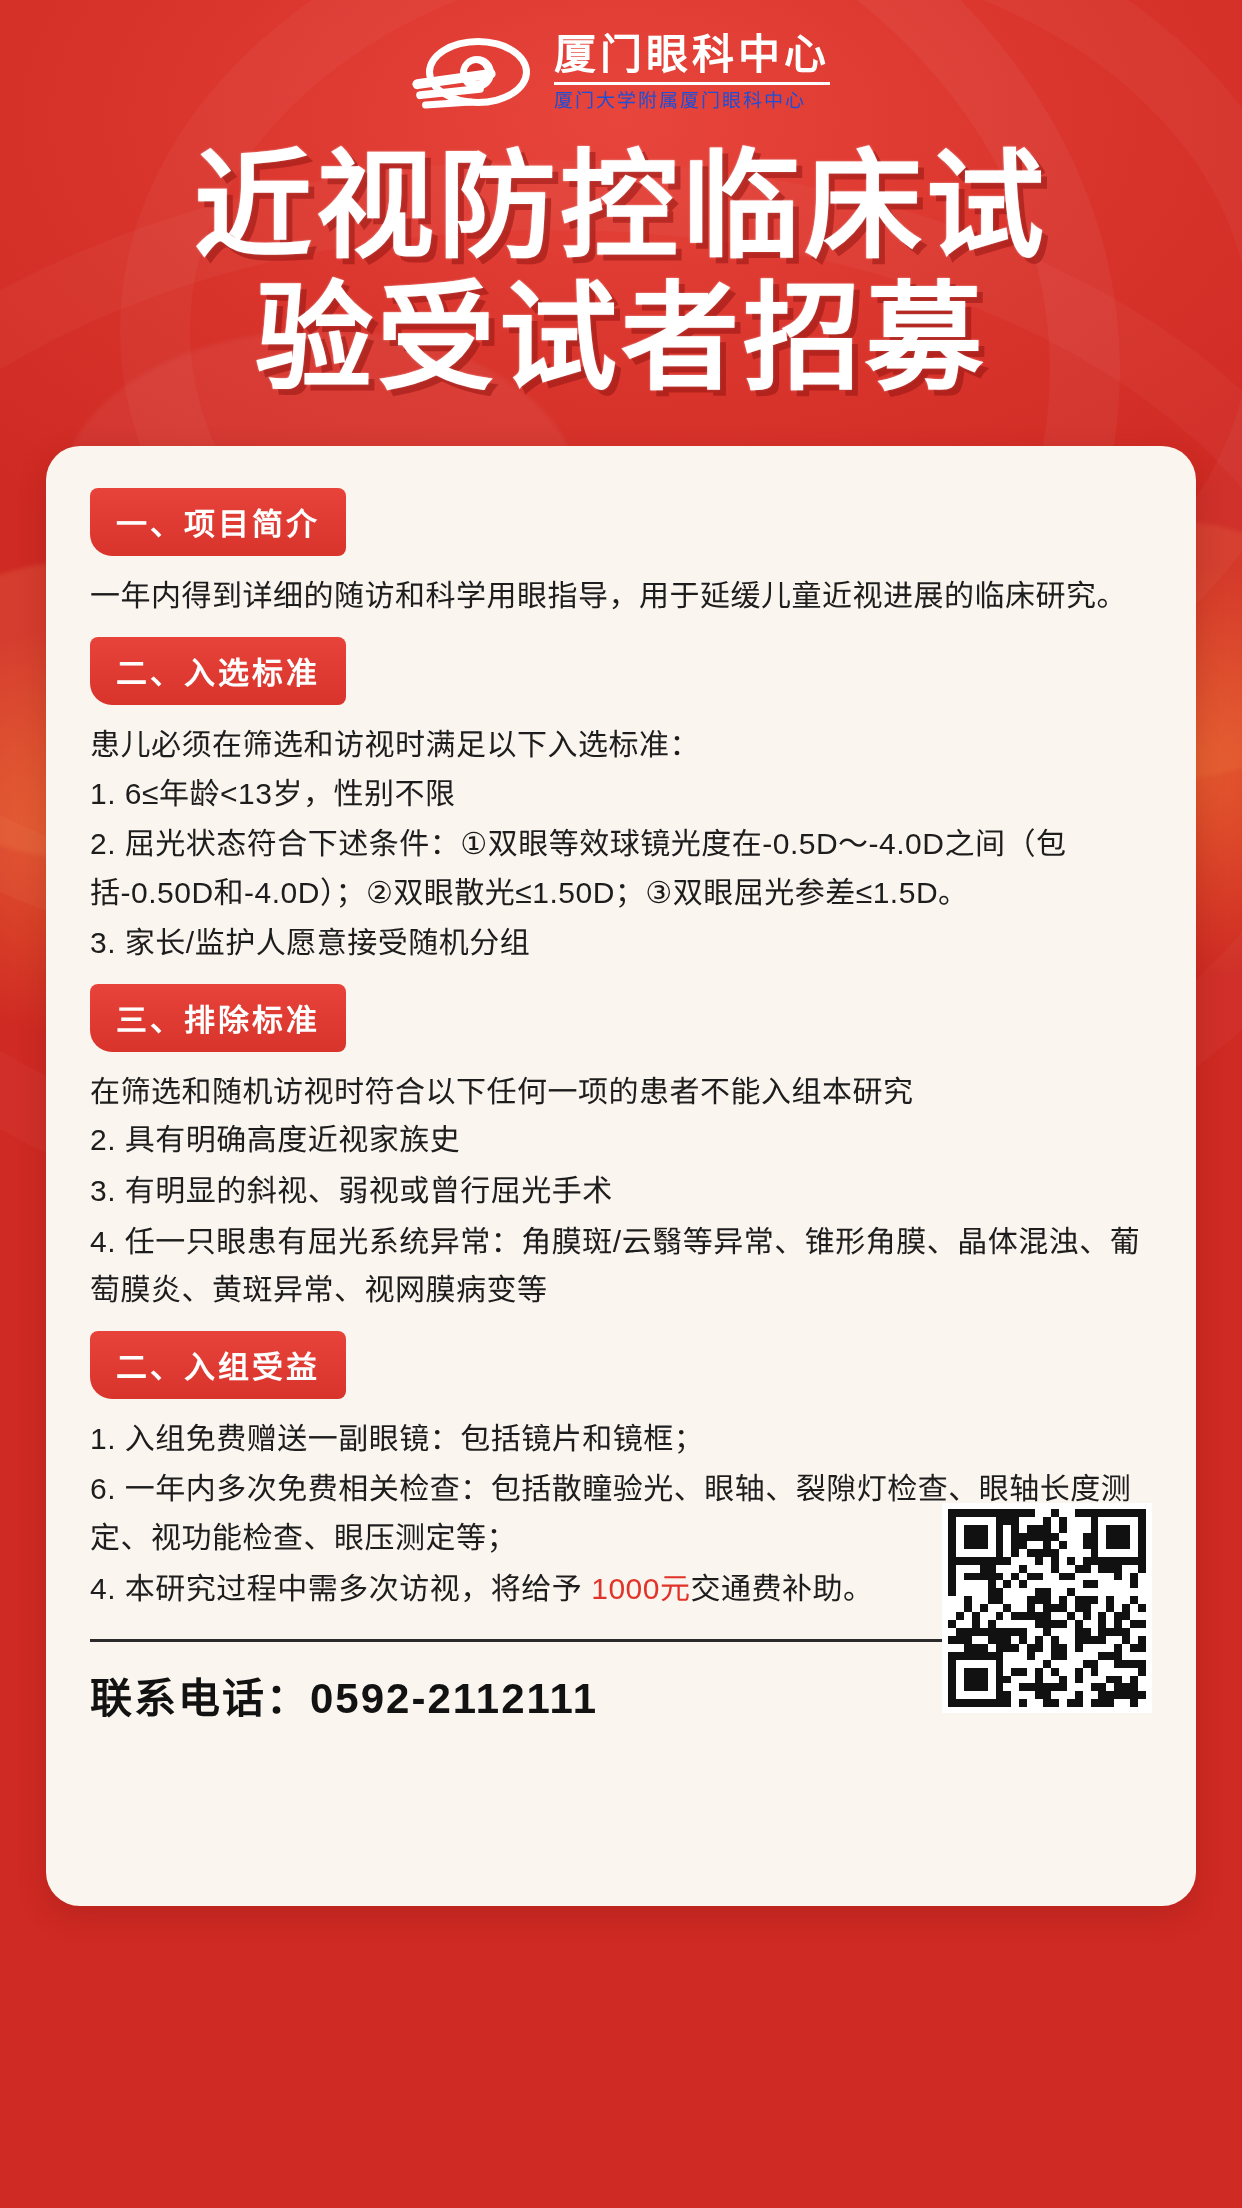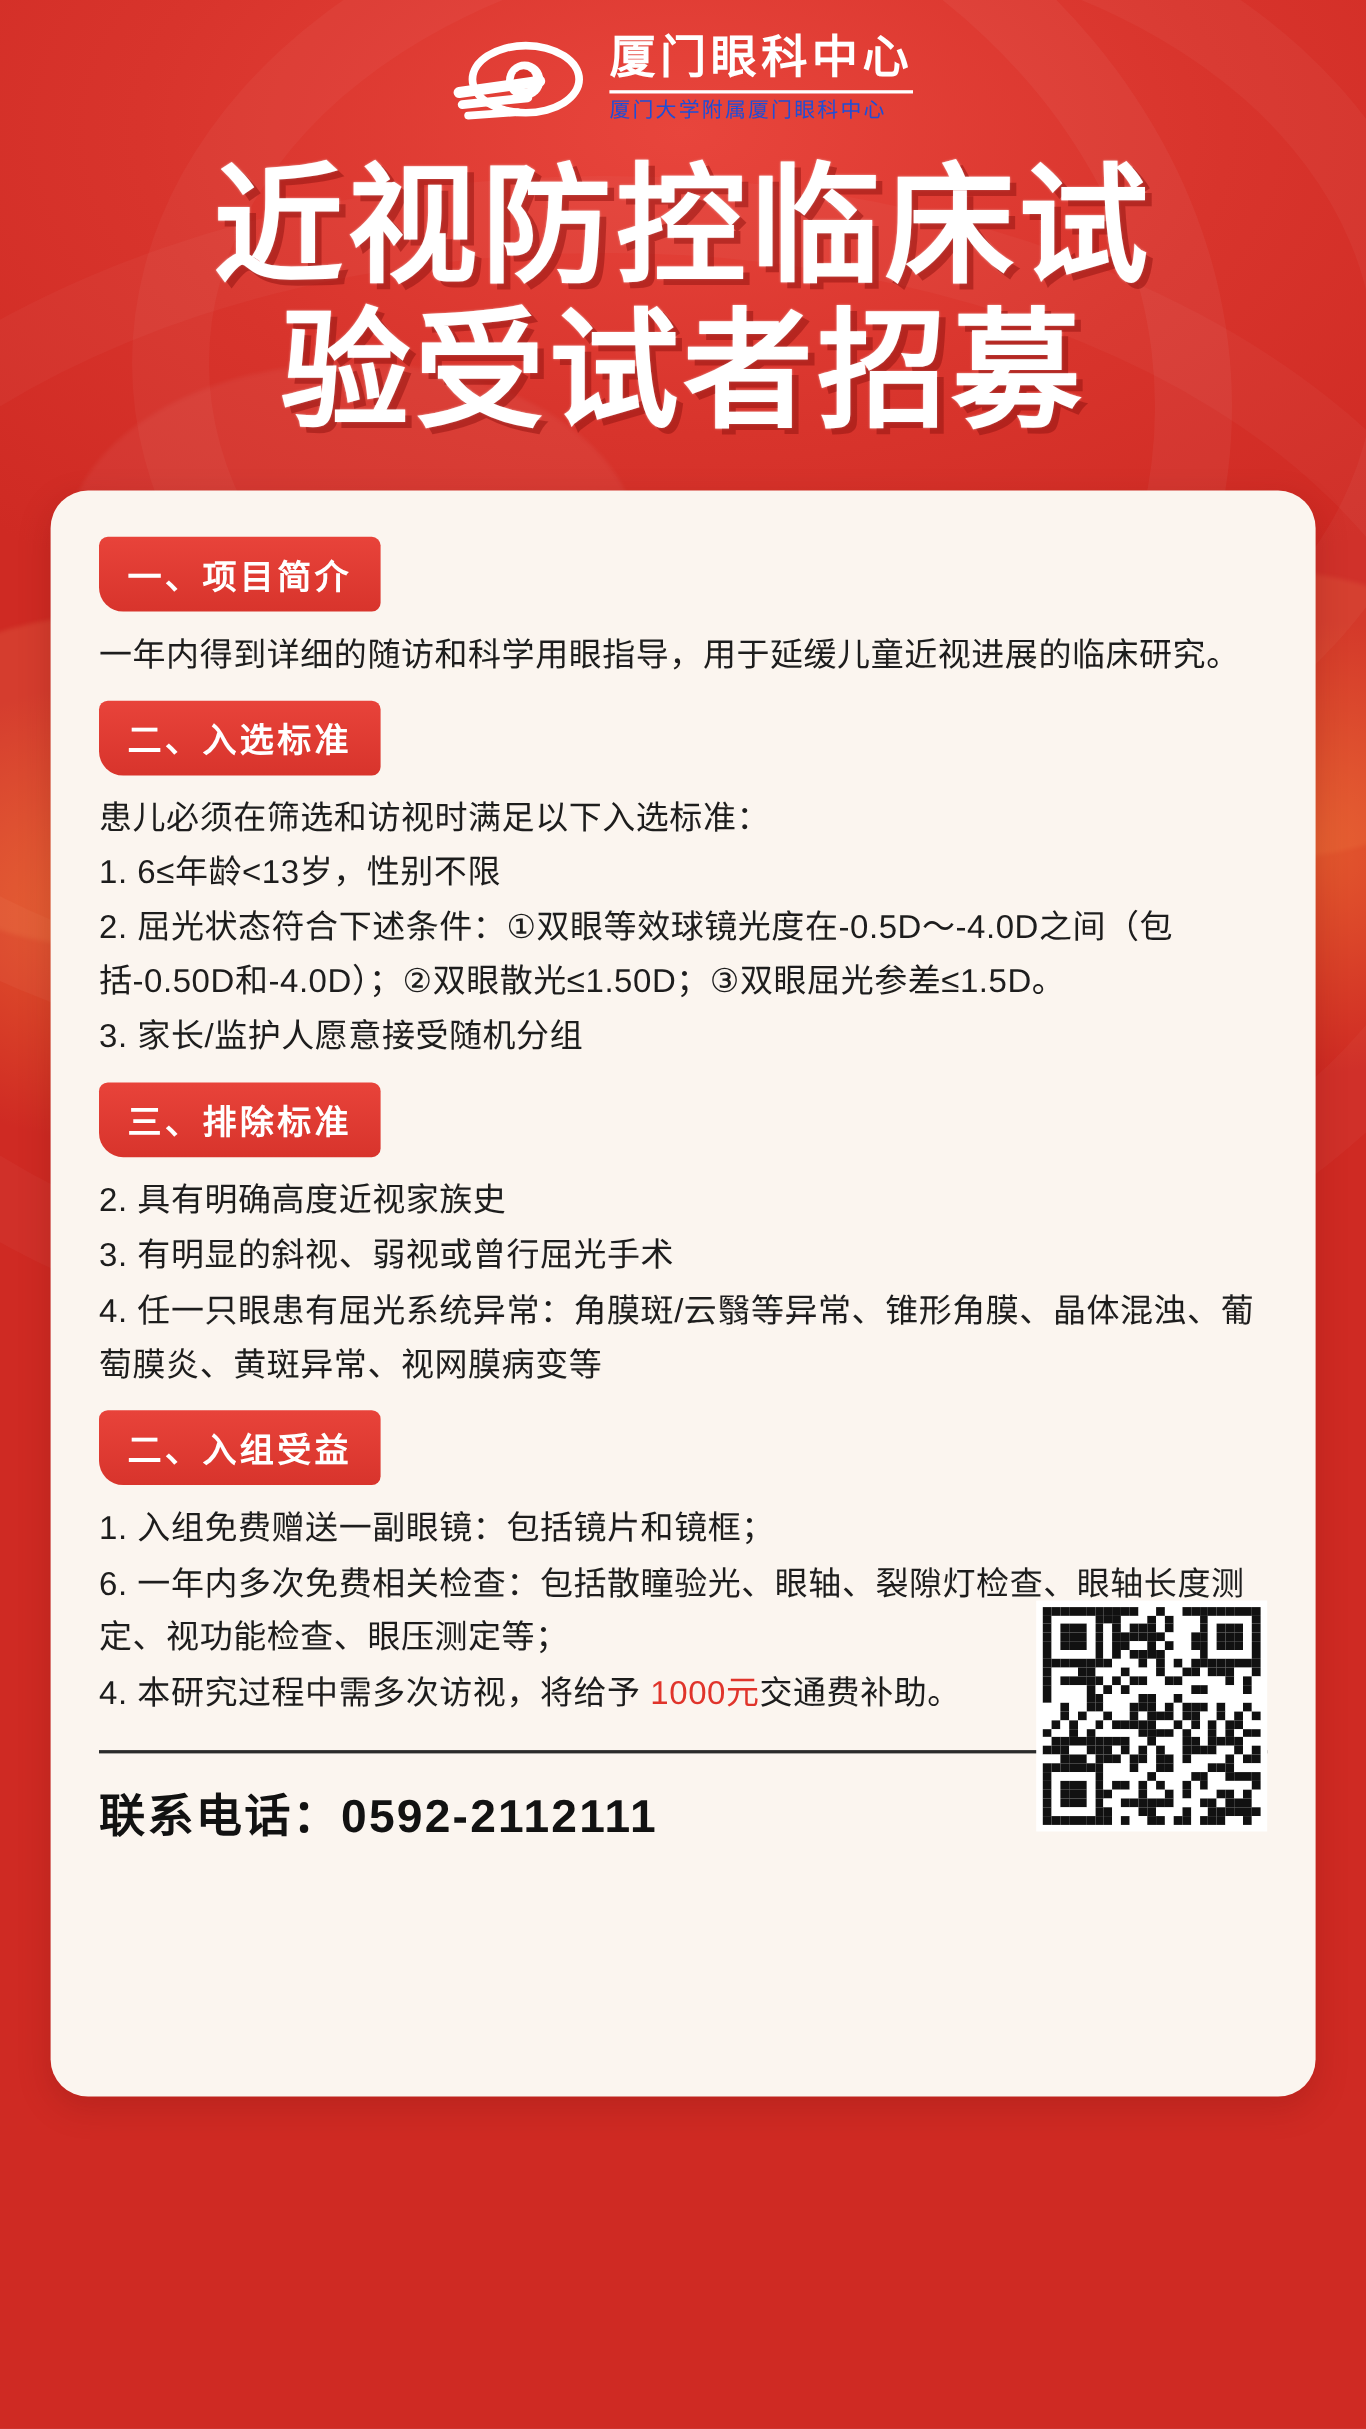--- a/index.html
+++ b/index.html
@@ -81,21 +81,21 @@
   }
   .logo-mark .swoosh.s2 { top: 58px; width: 68px; left: 4px; height: 8px; transform: rotate(-6deg); }
   .logo-mark .swoosh.s3 { top: 70px; width: 52px; left: 10px; height: 7px; transform: rotate(-4deg); }
   .logo-text { display: flex; flex-direction: column; gap: 6px; }
   .logo-cn {
     color: #fff;
     font-size: 42px;
     font-weight: bold;
     letter-spacing: 4px;
     line-height: 1;
-    font-family: Liberation Mono, monospace;
+    font-family: Liberation Sans, sans-serif;
   }
   .logo-rule { width: 100%; height: 3px; background: #fff; }
   .logo-sub {
     color: #1d4ed8;
     font-size: 19px;
     letter-spacing: 2px;
     line-height: 1.1;
     font-family: "Liberation Serif", "DejaVu Serif", serif;
   }
 
@@ -236,20 +236,21 @@
   <div class="sec-tag">二、入选标准</div>
   <div class="para tight">患儿必须在筛选和访视时满足以下入选标准：</div>
   <ul class="list">
     <li>1. 6≤年龄&lt;13岁，性别不限</li>
     <li>2. 屈光状态符合下述条件：①双眼等效球镜光度在-0.5D～-4.0D之间（包括-0.50D和-4.0D）；②双眼散光≤1.50D；③双眼屈光参差≤1.5D。</li>
     <li>3. 家长/监护人愿意接受随机分组</li>
   </ul>
 
   
   <div class="sec-tag">三、排除标准</div>
+  <div class="para tight">在筛选和随机访视时符合以下任何一项的患者不能入组本研究</div>
   <ul class="list">
     <li>2. 具有明确高度近视家族史</li>
     <li>3. 有明显的斜视、弱视或曾行屈光手术</li>
     <li>4. 任一只眼患有屈光系统异常：角膜斑/云翳等异常、锥形角膜、晶体混浊、葡萄膜炎、黄斑异常、视网膜病变等</li>
   </ul>
 
   
   <div class="sec-tag">二、入组受益</div>
   <ul class="list">
     <li>1. 入组免费赠送一副眼镜：包括镜片和镜框；</li>

